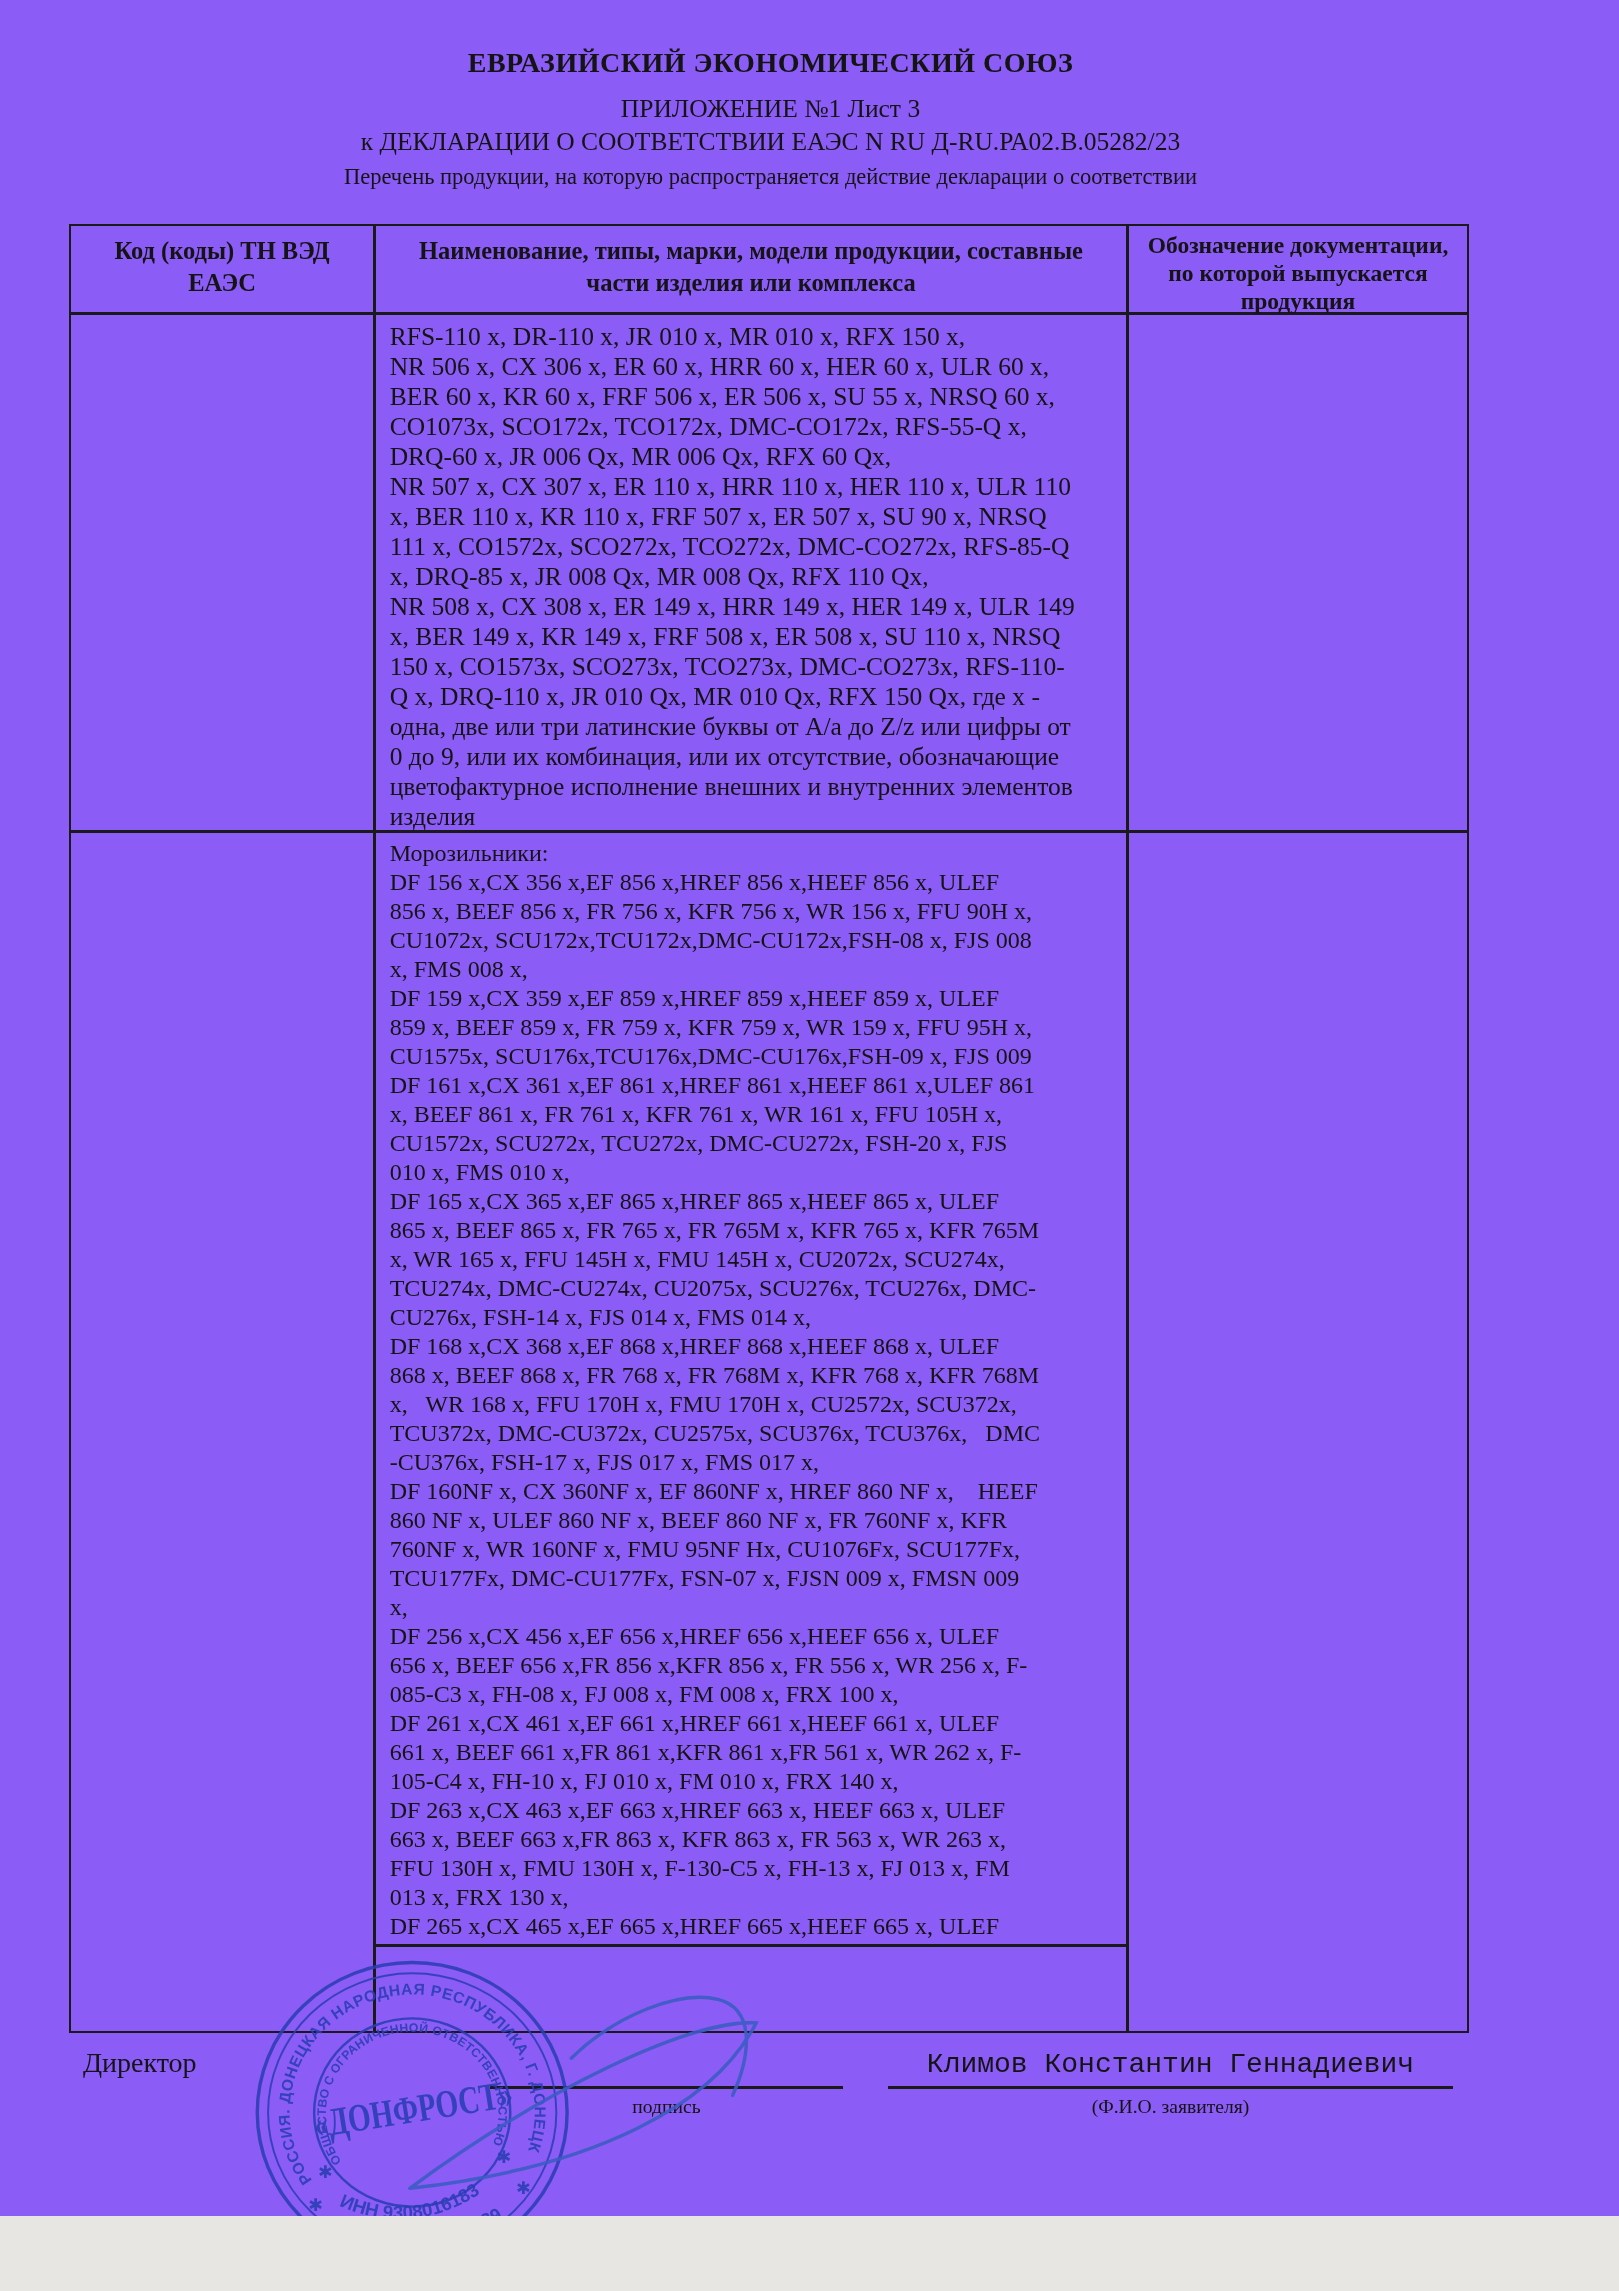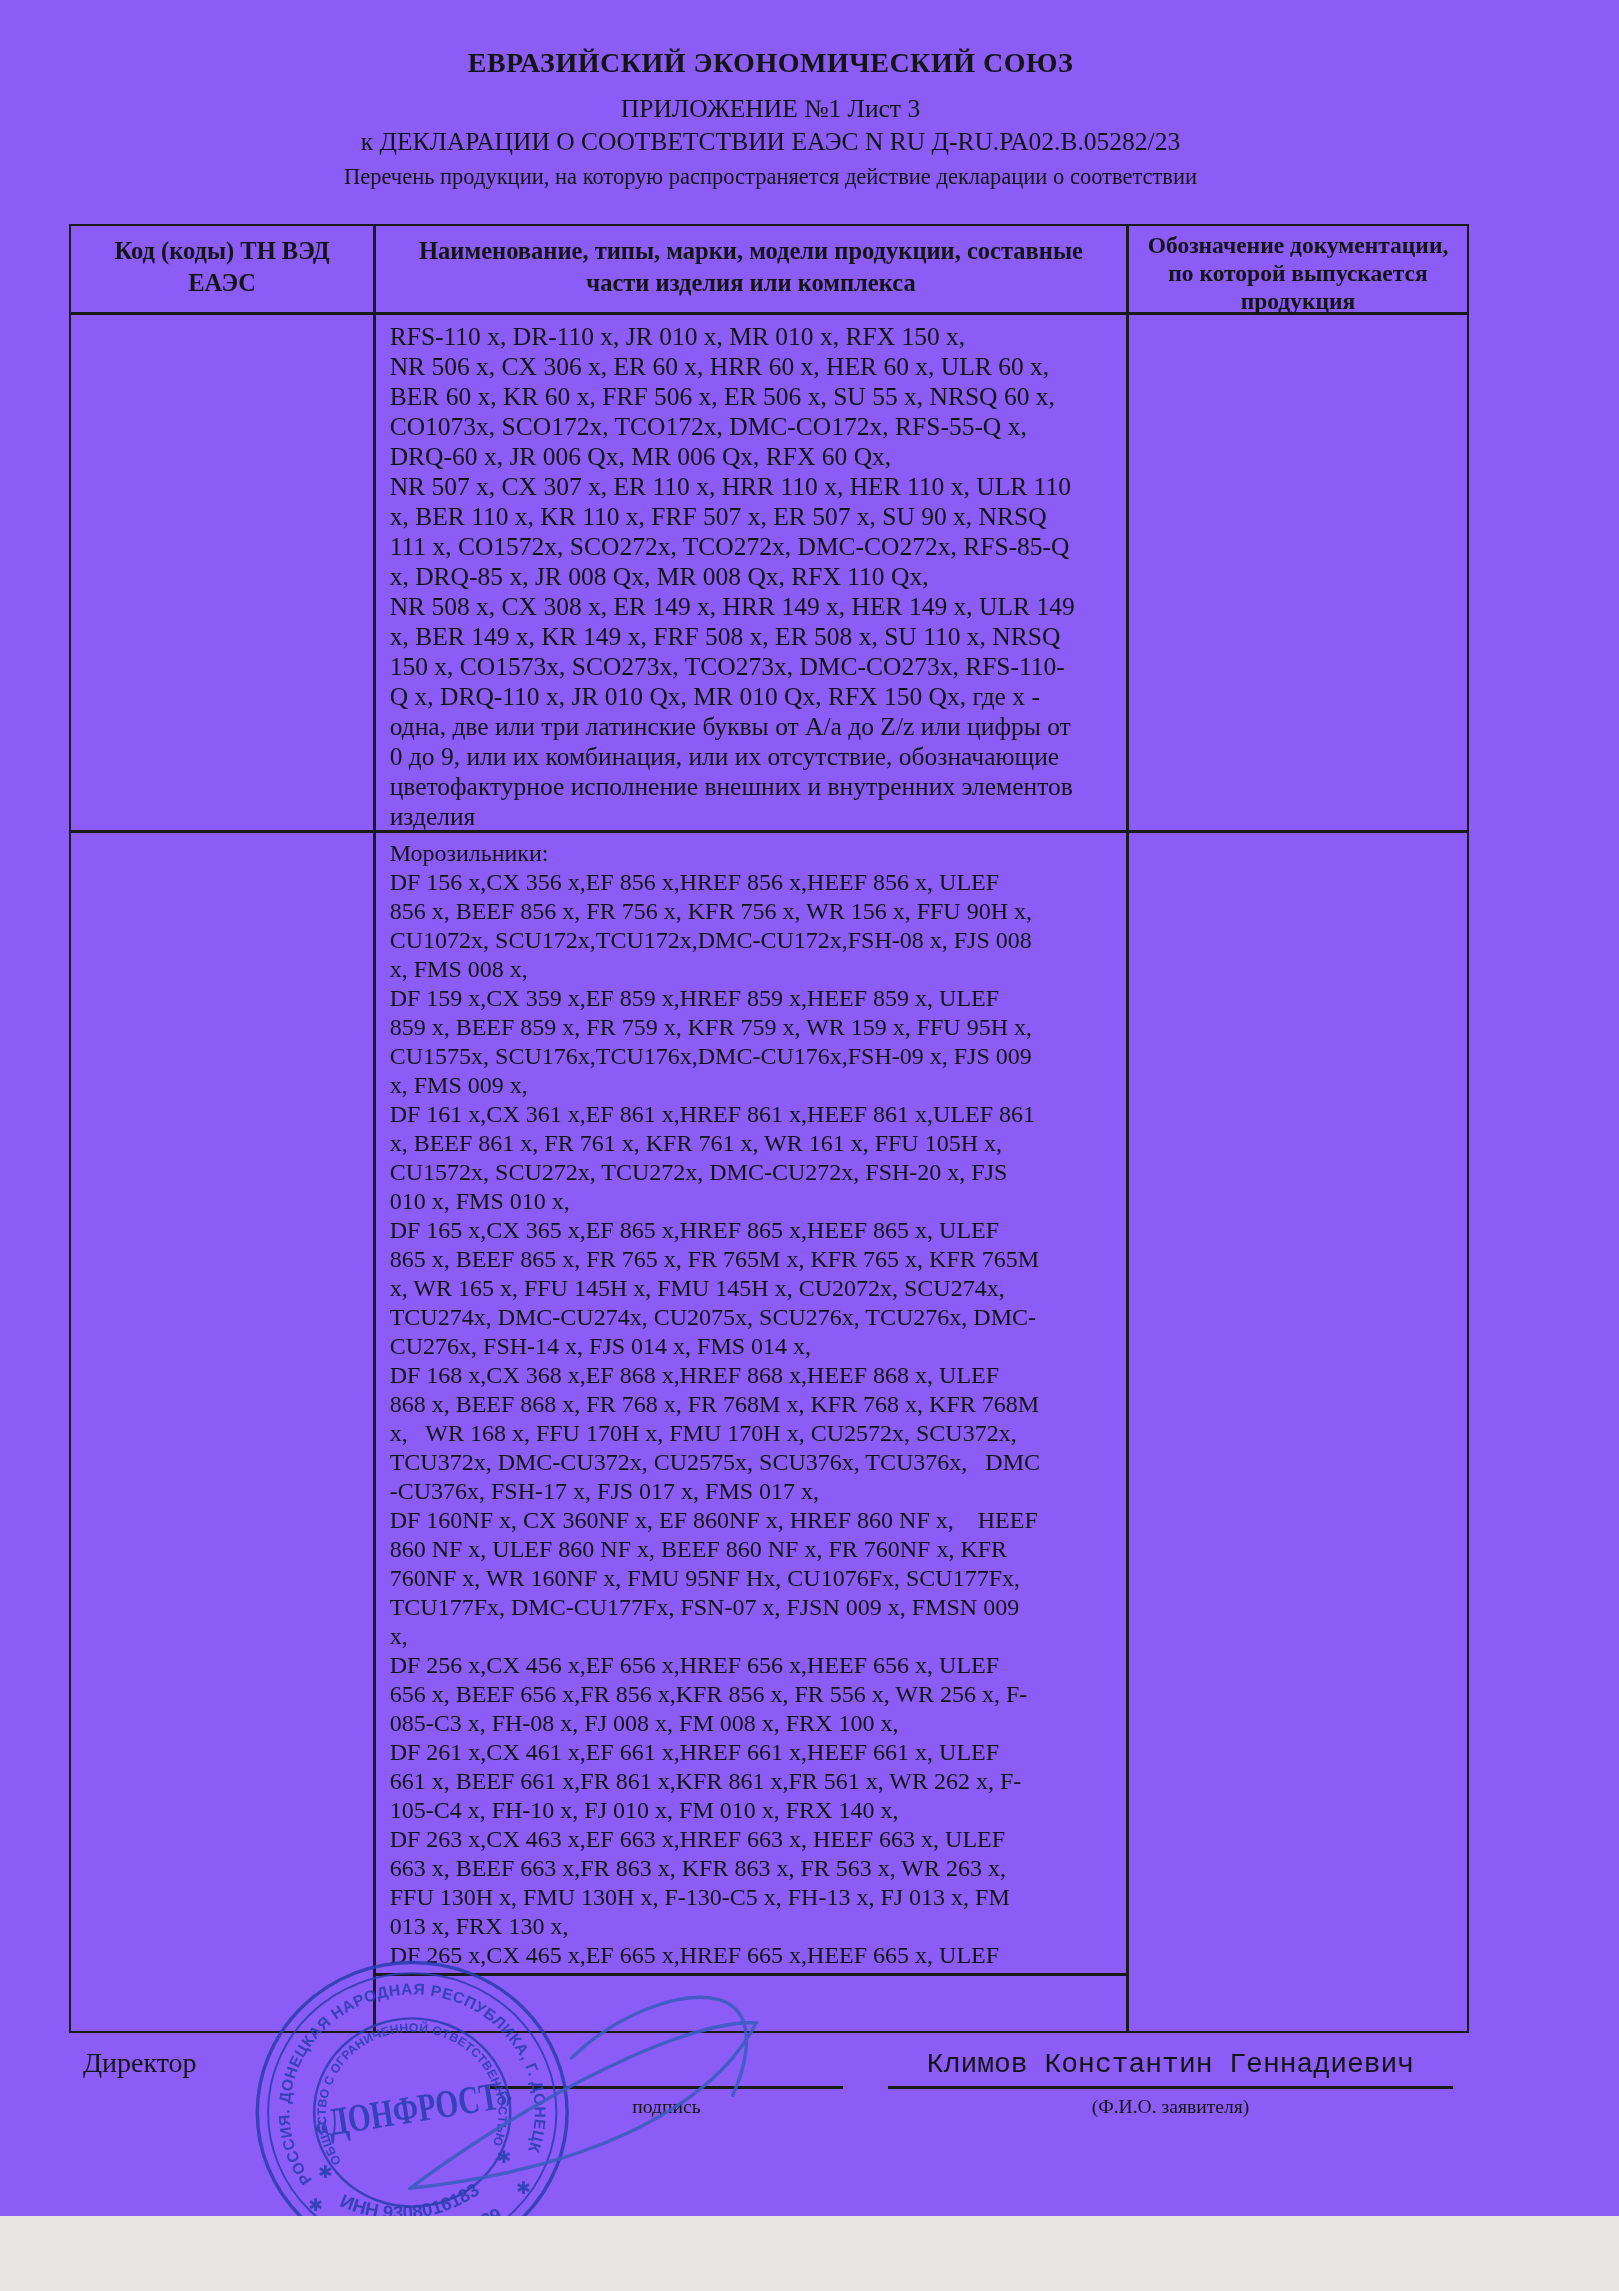--- a/index.html
+++ b/index.html
@@ -109,21 +109,20 @@
     <div class="cell c2r2">
       <div>
           <div class="ln">Морозильники:</div>
           <div class="ln">DF 156 x,CX 356 x,EF 856 x,HREF 856 x,HEEF 856 x, ULEF</div>
           <div class="ln">856 x, BEEF 856 x, FR 756 x, KFR 756 x, WR 156 x, FFU 90H x,</div>
           <div class="ln">CU1072x, SCU172x,TCU172x,DMC-CU172x,FSH-08 x, FJS 008</div>
           <div class="ln">x, FMS 008 x,</div>
           <div class="ln">DF 159 x,CX 359 x,EF 859 x,HREF 859 x,HEEF 859 x, ULEF</div>
           <div class="ln">859 x, BEEF 859 x, FR 759 x, KFR 759 x, WR 159 x, FFU 95H x,</div>
           <div class="ln">CU1575x, SCU176x,TCU176x,DMC-CU176x,FSH-09 x, FJS 009</div>
-          <div class="ln">x, FMS 009 x,</div>
           <div class="ln">DF 161 x,CX 361 x,EF 861 x,HREF 861 x,HEEF 861 x,ULEF 861</div>
           <div class="ln">x, BEEF 861 x, FR 761 x, KFR 761 x, WR 161 x, FFU 105H x,</div>
           <div class="ln">CU1572x, SCU272x, TCU272x, DMC-CU272x, FSH-20 x, FJS</div>
           <div class="ln">010 x, FMS 010 x,</div>
           <div class="ln">DF 165 x,CX 365 x,EF 865 x,HREF 865 x,HEEF 865 x, ULEF</div>
           <div class="ln">865 x, BEEF 865 x, FR 765 x, FR 765M x, KFR 765 x, KFR 765M</div>
           <div class="ln">x, WR 165 x, FFU 145H x, FMU 145H x, CU2072x, SCU274x,</div>
           <div class="ln">TCU274x, DMC-CU274x, CU2075x, SCU276x, TCU276x, DMC-</div>
           <div class="ln">CU276x, FSH-14 x, FJS 014 x, FMS 014 x,</div>
           <div class="ln">DF 168 x,CX 368 x,EF 868 x,HREF 868 x,HEEF 868 x, ULEF</div>

